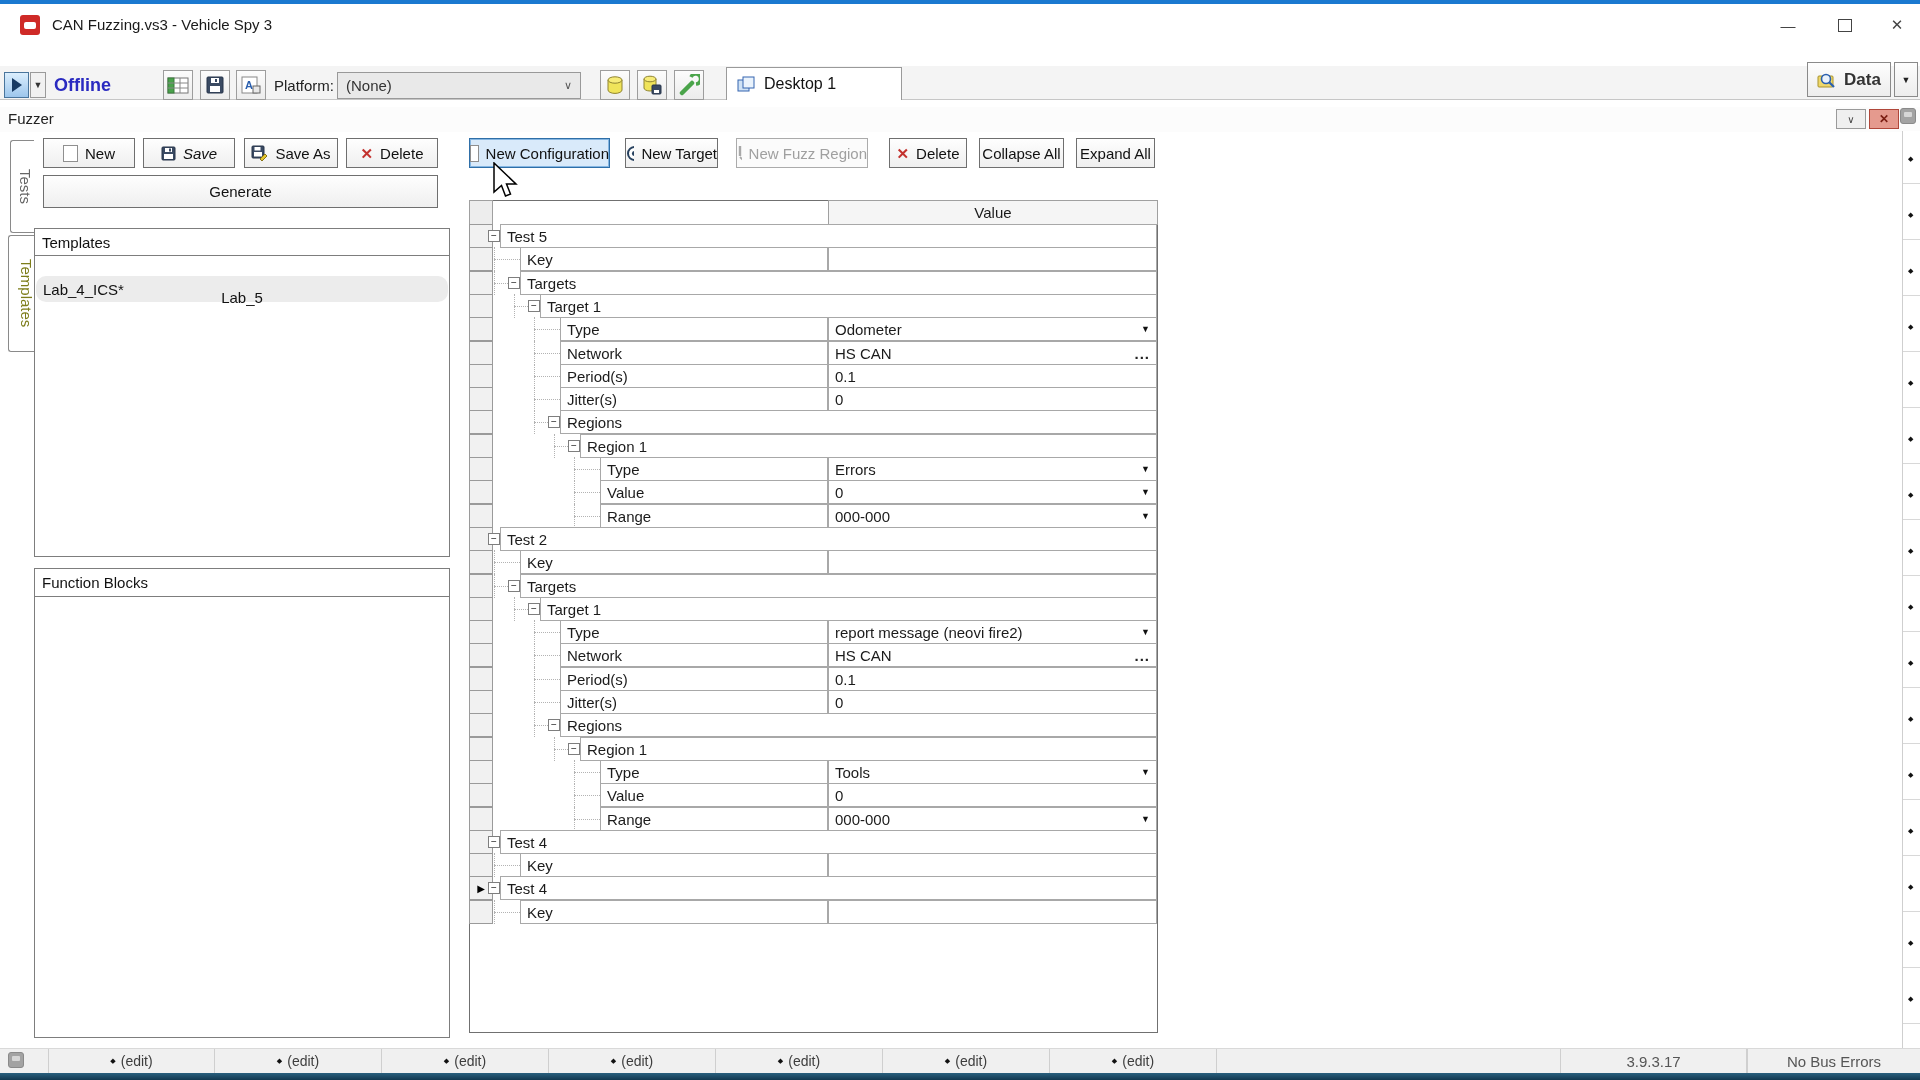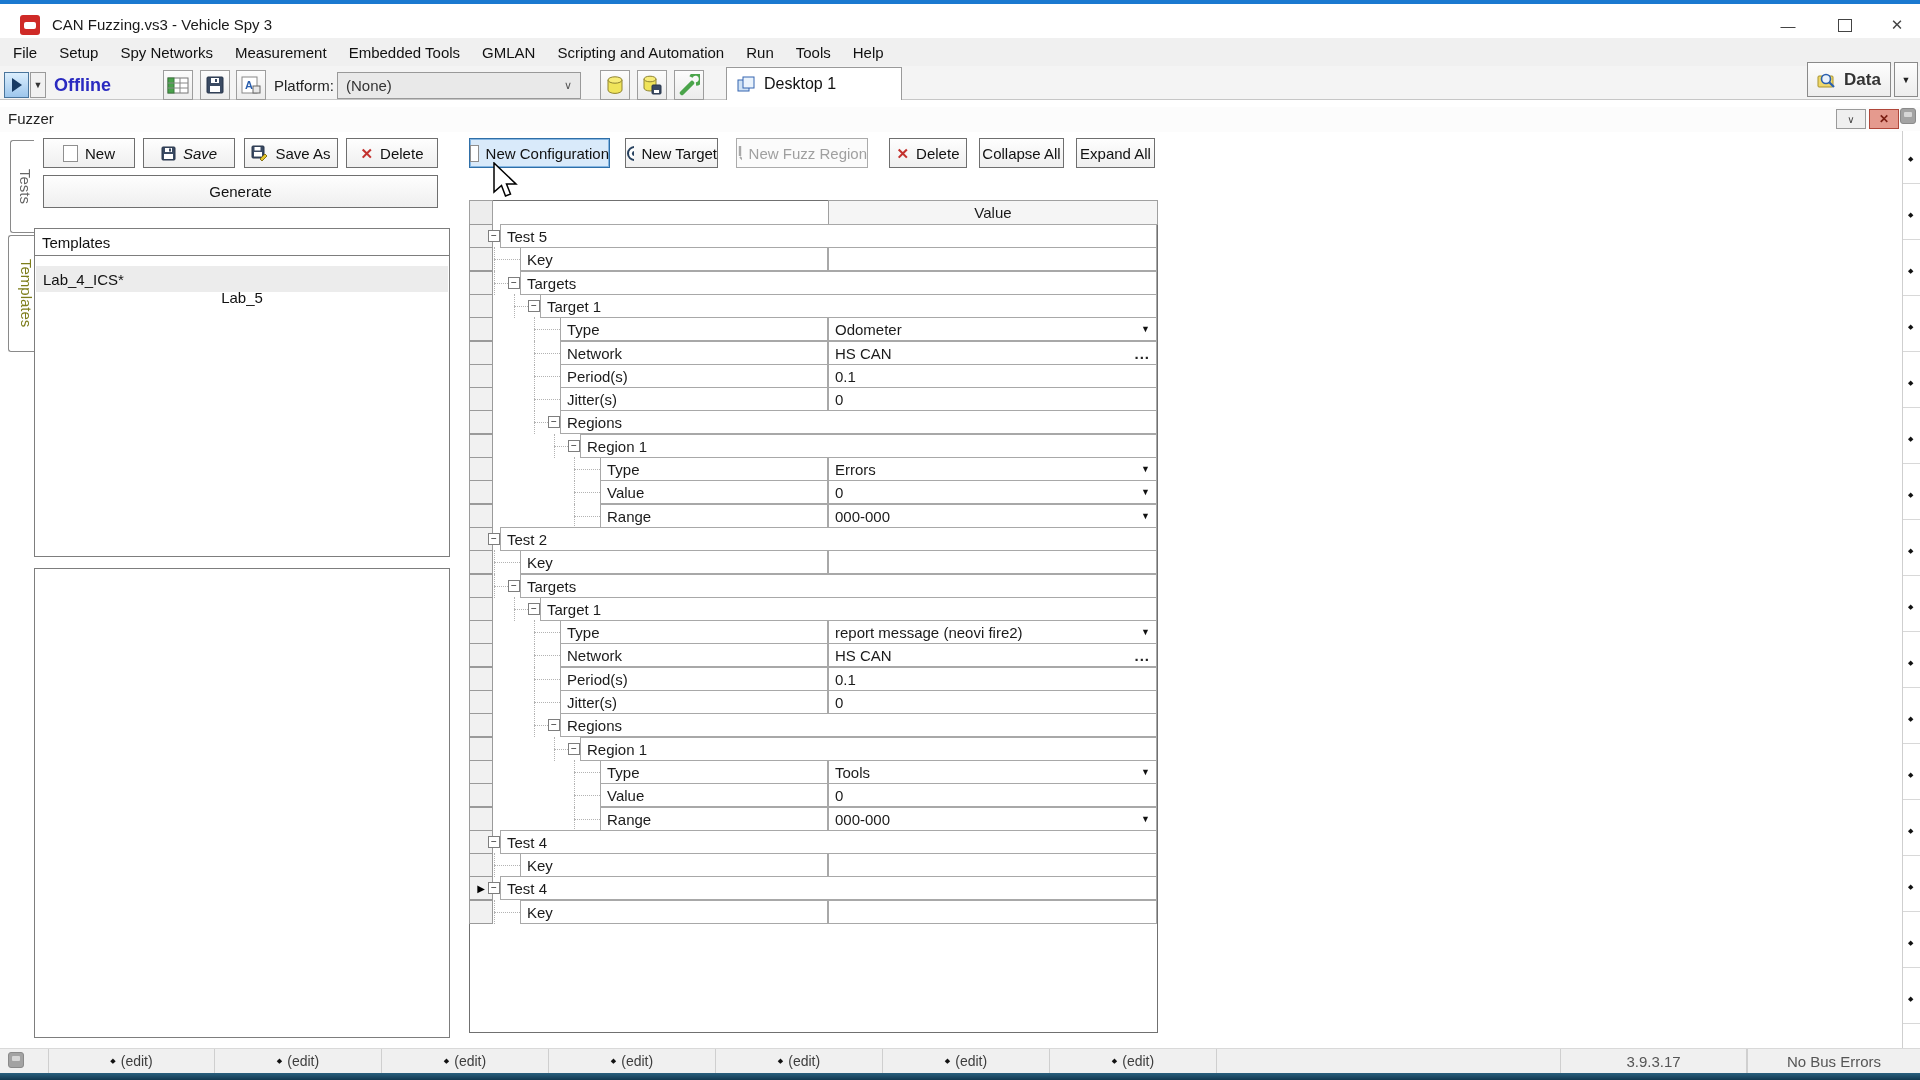--- a/index.html
+++ b/index.html
@@ -83,32 +83,20 @@
   <div class="abs" id="titlebar">
     <div class="abs" id="appicon"></div>
     <div class="abs" id="title">CAN Fuzzing.vs3 - Vehicle Spy 3</div>
     <div class="abs winbtn" style="left:1765px;">—</div>
     <div class="abs winbtn" style="left:1822px;">
         <span id="maxglyph"></span>
       </div>
     <div class="abs winbtn" style="left:1874px;">✕</div>
   </div>
 
-  <div class="abs" id="menubar">
-      <div class="menuitem">File</div>
-      <div class="menuitem">Setup</div>
-      <div class="menuitem">Spy Networks</div>
-      <div class="menuitem">Measurement</div>
-      <div class="menuitem">Embedded Tools</div>
-      <div class="menuitem">GMLAN</div>
-      <div class="menuitem">Scripting and Automation</div>
-      <div class="menuitem">Run</div>
-      <div class="menuitem">Tools</div>
-      <div class="menuitem">Help</div>
-    </div>
 
   <div class="abs" id="toolbar">
     <div class="abs" id="playbtn">
         <span id="playtri"></span>
       </div>
     <div class="abs" id="playdd">▼</div>
     <div class="abs" id="offline">Offline</div>
 
     <div class="abs tbtn" style="left:163px;">
       <svg width="22" height="17">
@@ -217,28 +205,31 @@
     <span>Delete</span>
   </div>
   <div class="abs btn" style="left:43px;top:175px;width:395px;height:33px;">
     <span>Generate</span>
   </div>
 
   <div class="abs panelbox" style="left:34px;top:228px;width:416px;height:329px;"></div>
   <div class="abs panelhdr" style="left:34px;top:228px;width:416px;height:28px;">
     <span>Templates</span>
   </div>
-  <div class="abs tplitem selected" style="top:266px;">
+  <div class="abs tplitem selected" style="top:276px;border-radius:10px;">
       <span>Lab_4_ICS*</span>
     </div>
   <div class="abs tplitem" style="top:284px;justify-content:center;">
       <span>Lab_5</span>
     </div>
 
   <div class="abs panelbox" style="left:34px;top:568px;width:416px;height:470px;"></div>
+  <div class="abs panelhdr" style="left:34px;top:568px;width:416px;height:29px;">
+    <span>Function Blocks</span>
+  </div>
 
   <div class="abs btn focused" style="left:469px;top:138px;width:141px;">
     <span class="pageicon"></span>
     <span>New Configuration</span>
   </div>
   <div class="abs btn" style="left:625px;top:138px;width:93px;">
     <svg width="17" height="17">
         <circle cx="8.5" cy="8.5" r="6.5" fill="#fff" stroke="#27415f" stroke-width="2"></circle>
         <circle cx="8.5" cy="8.5" r="2.6" fill="#27415f"></circle>
       </svg>

